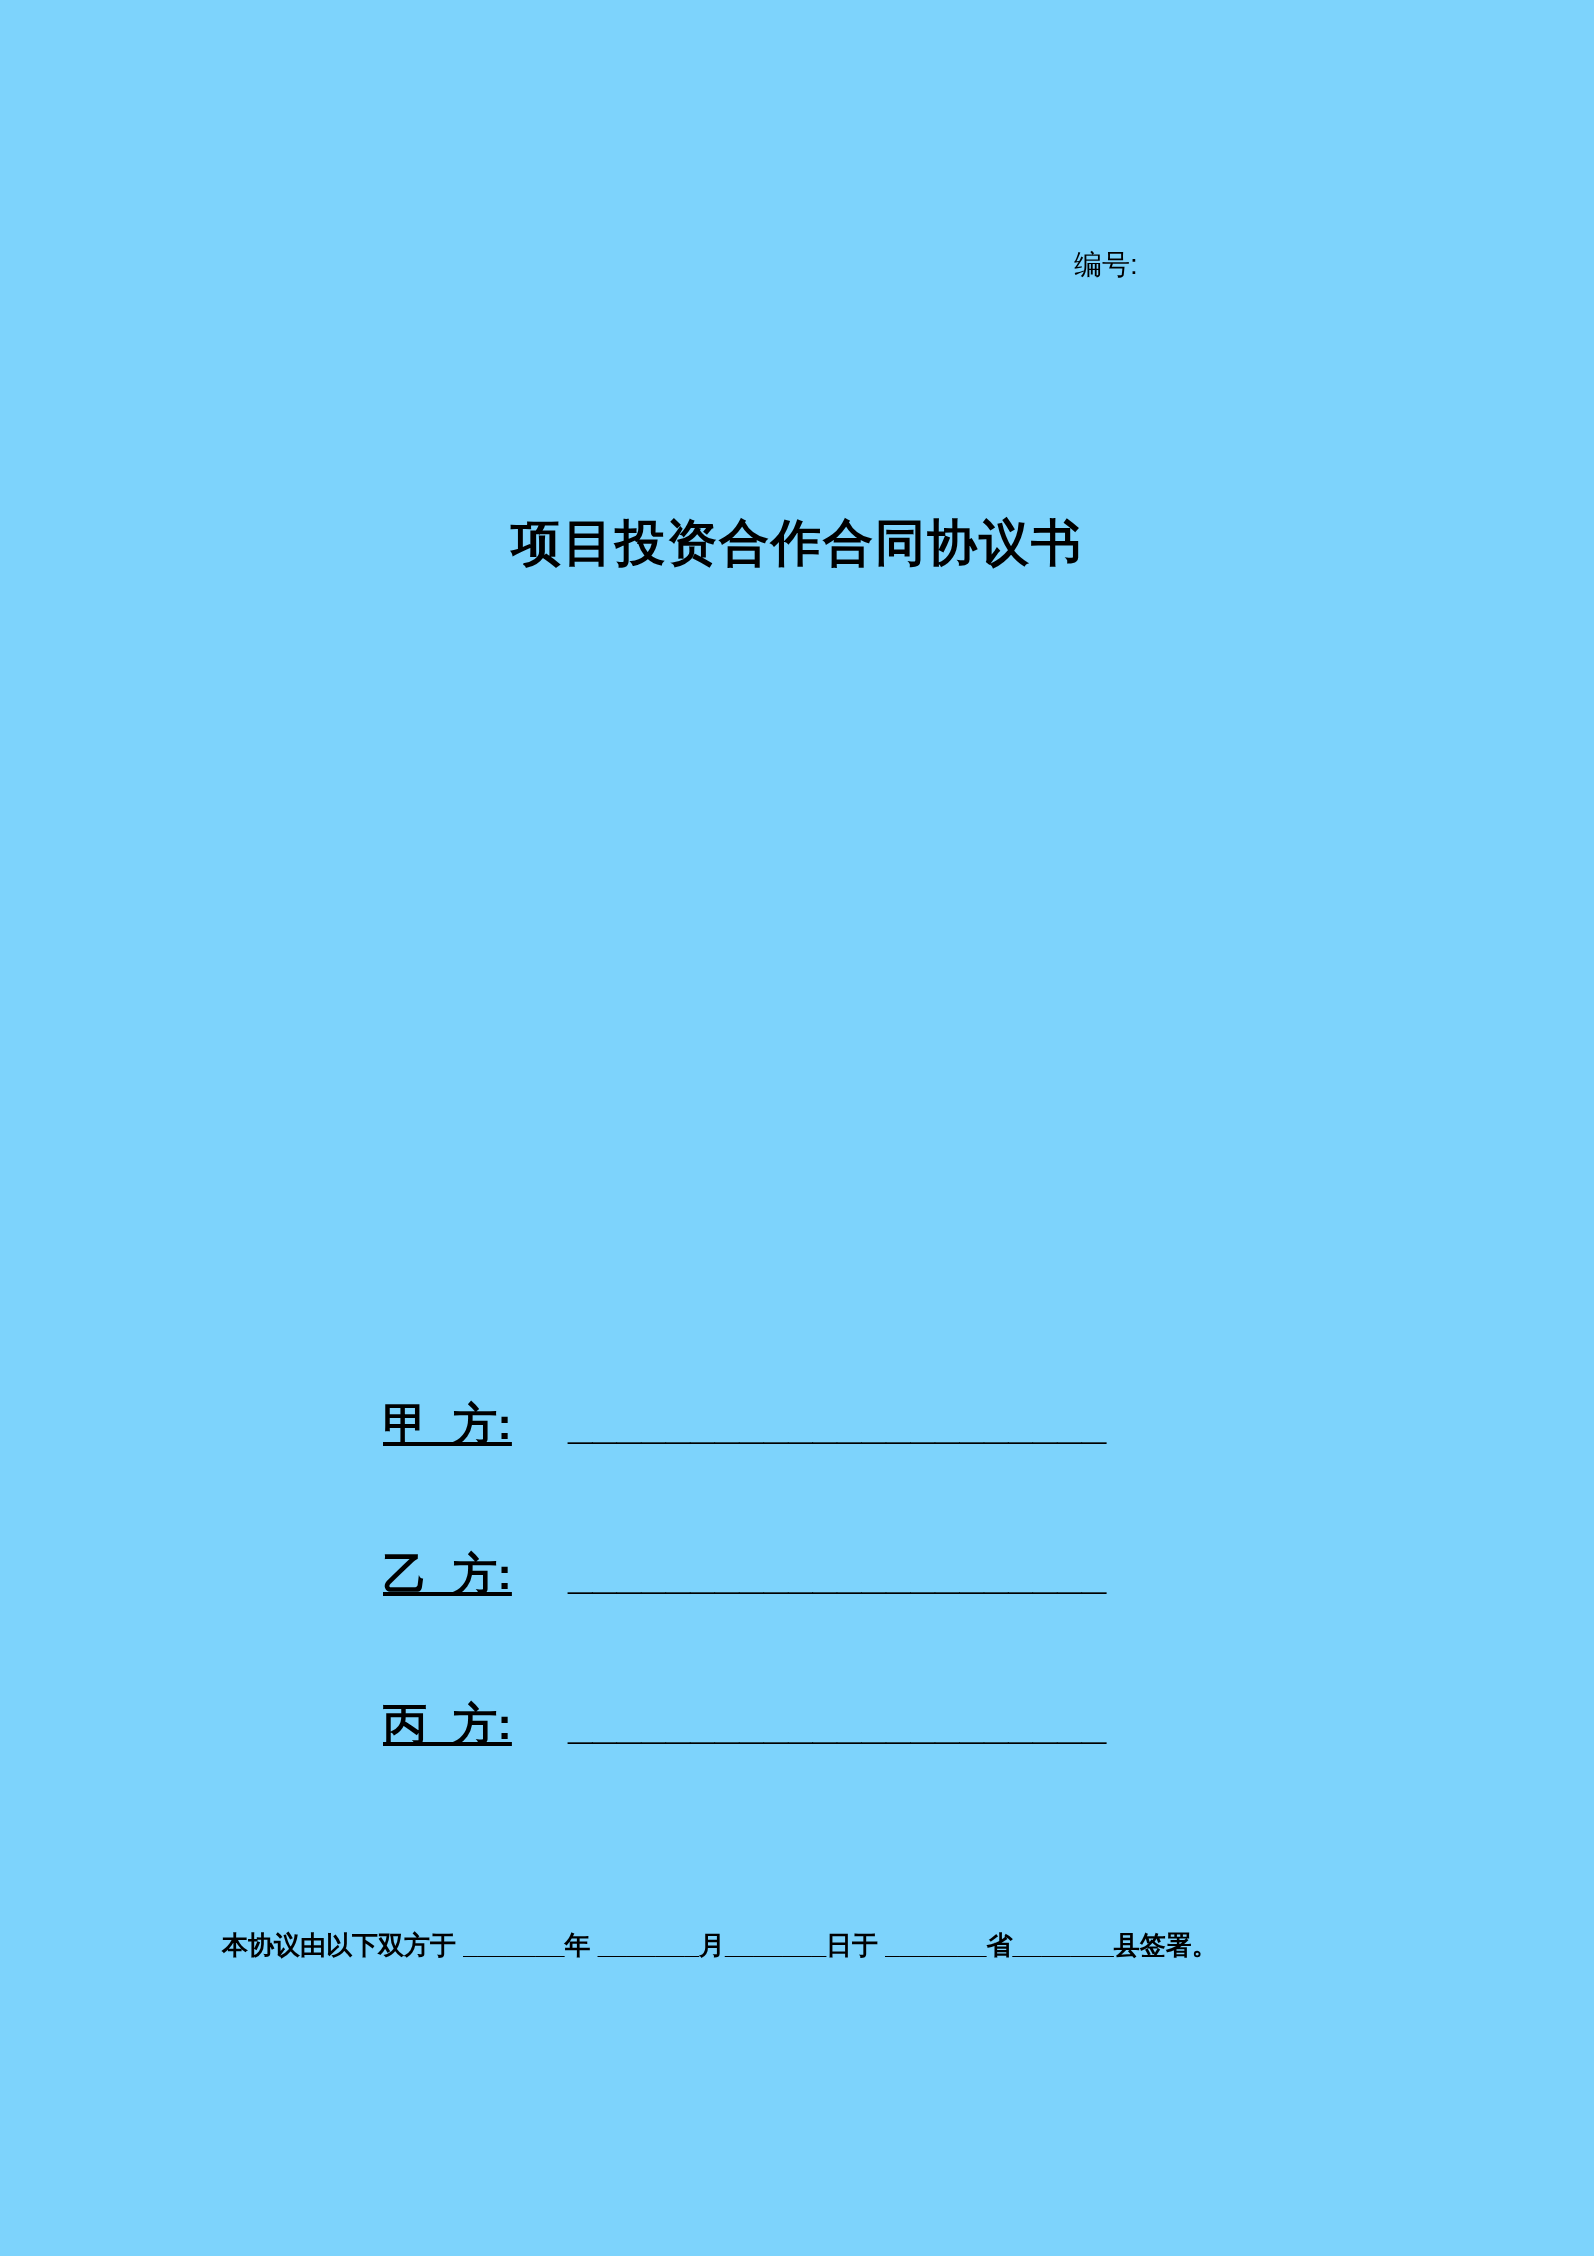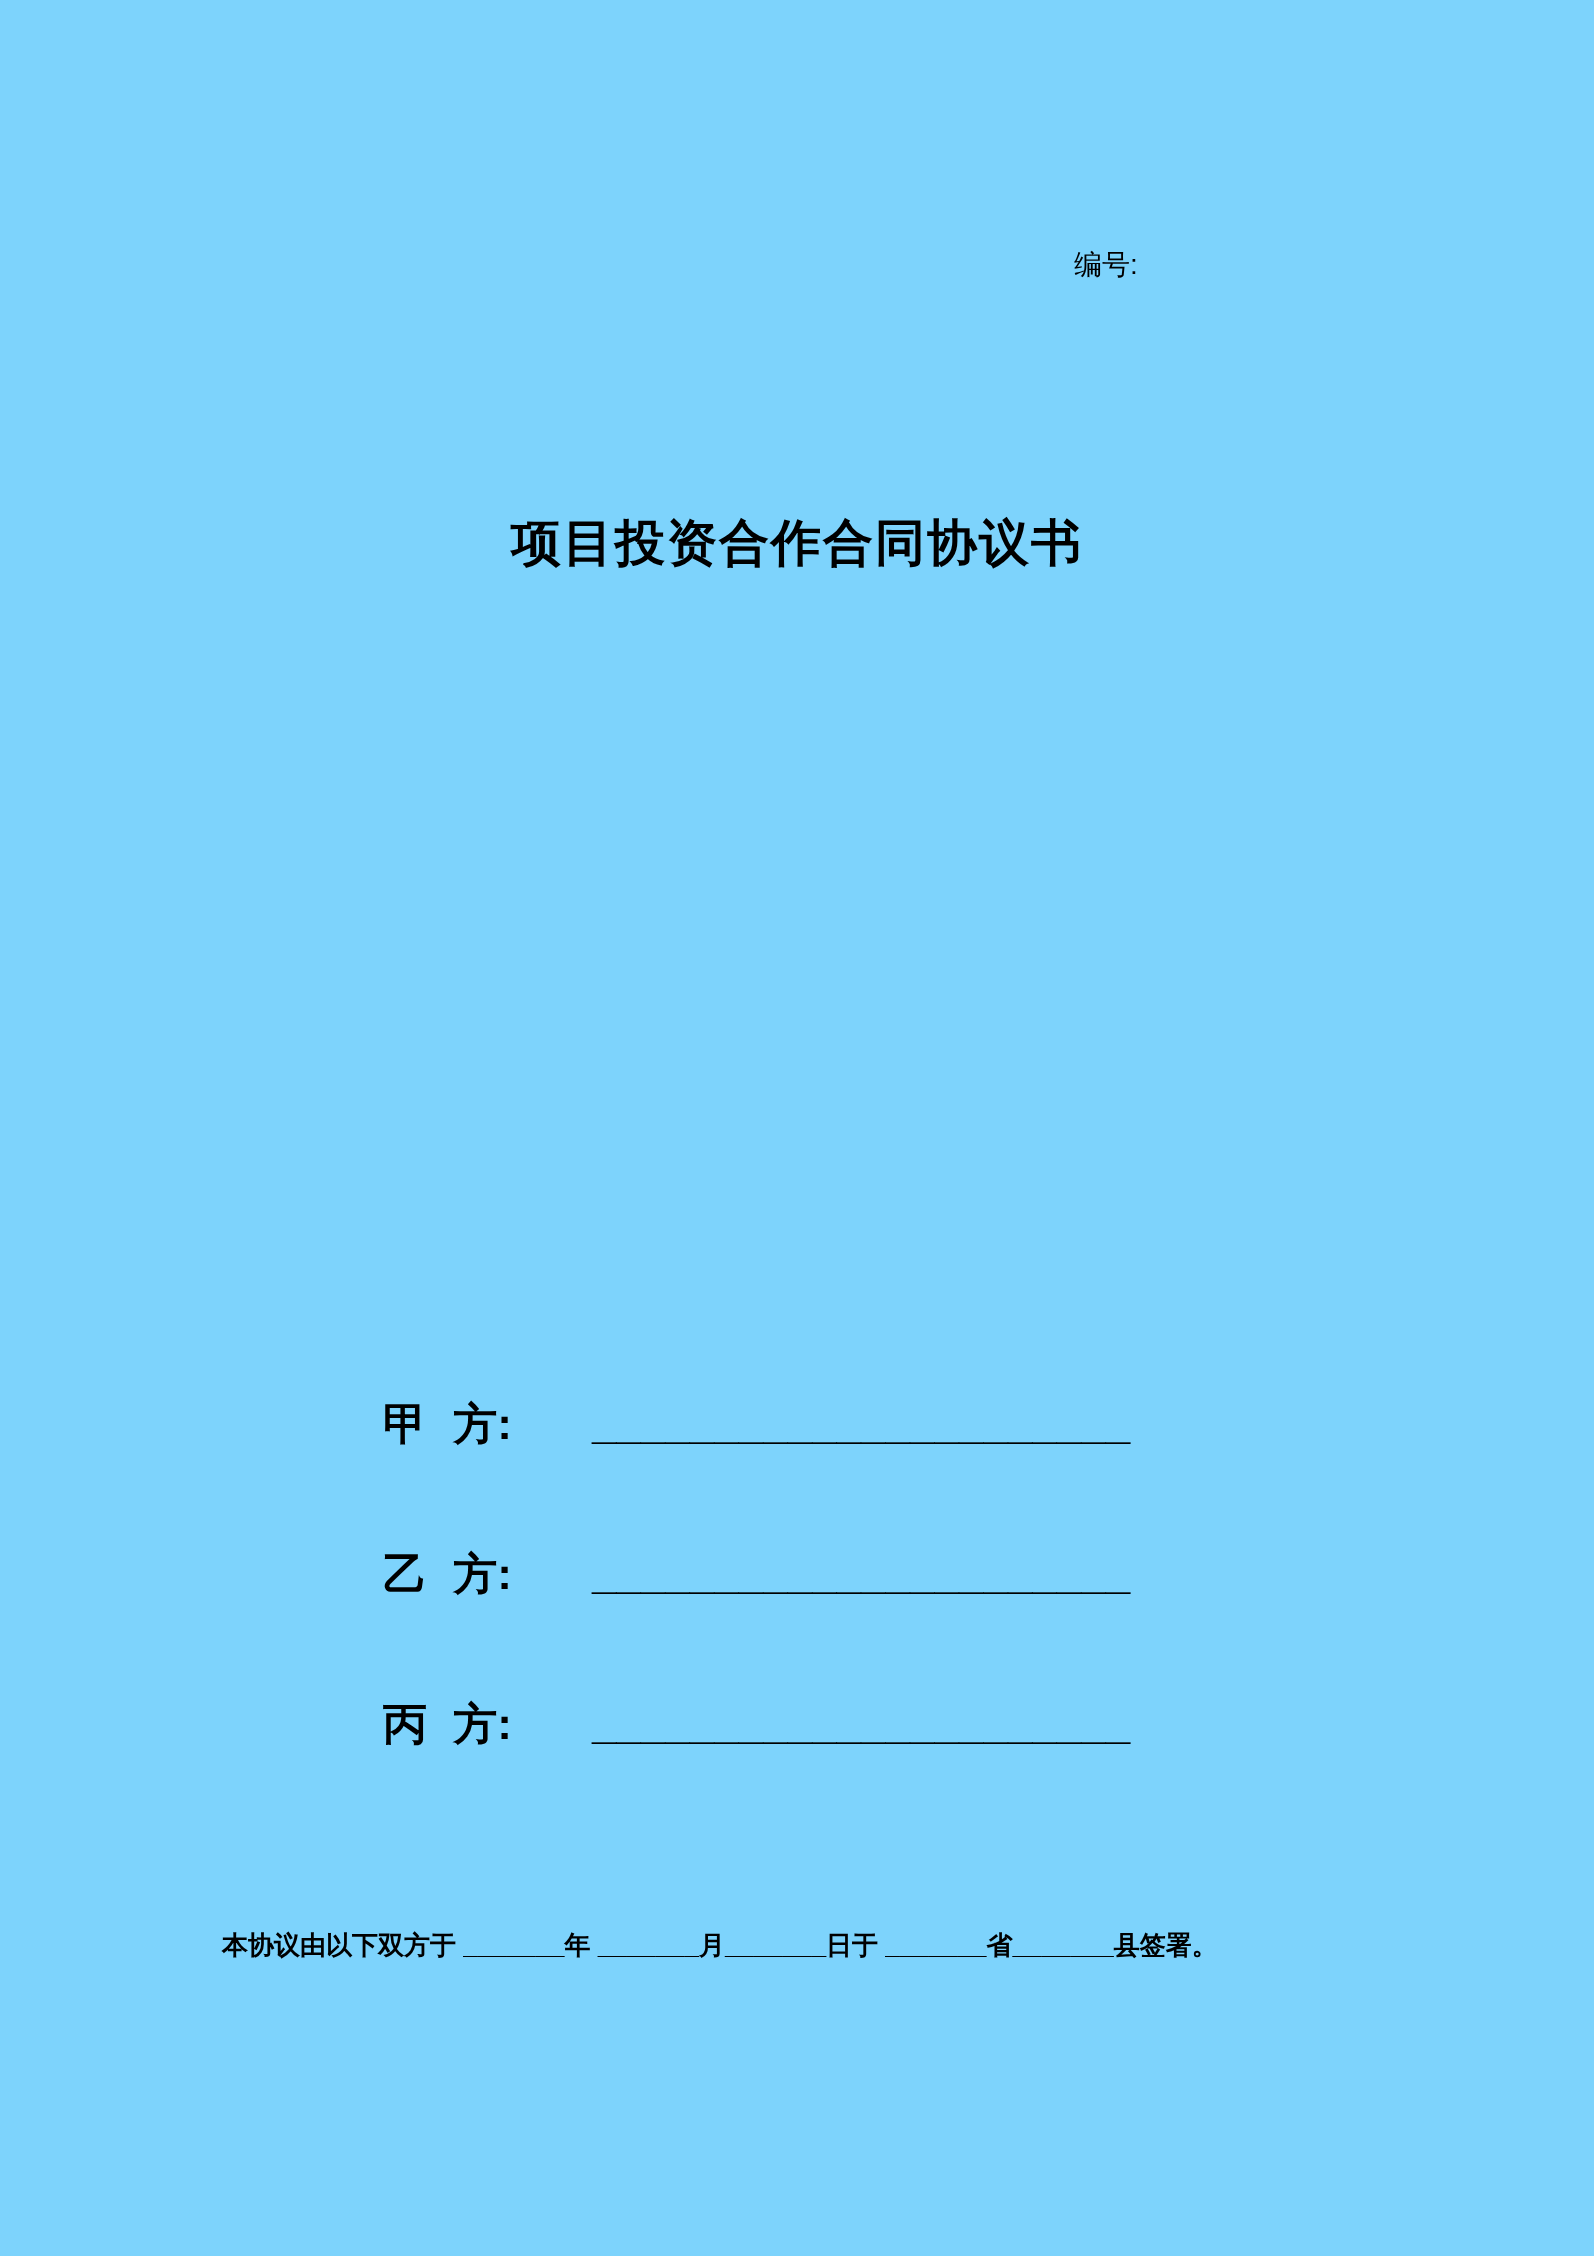--- a/index.html
+++ b/index.html
@@ -42,23 +42,24 @@
     font-size: 44px;
     font-weight: bold;
     line-height: 1;
     white-space: nowrap;
   }
   .party-row.row-a { top: 1402px; }
   .party-row.row-b { top: 1552px; }
   .party-row.row-c { top: 1702px; }
   .party-label {
     word-spacing: 14px;
+    text-decoration: underline;
   }
   .party-line {
-    margin-left: 80px;
+    margin-left: 56px;
     letter-spacing: 0;
   }
   .sign-row {
     position: absolute;
     left: 383px;
     top: 1848px;
     font-size: 44px;
     font-weight: bold;
     line-height: 1;
     white-space: nowrap;

